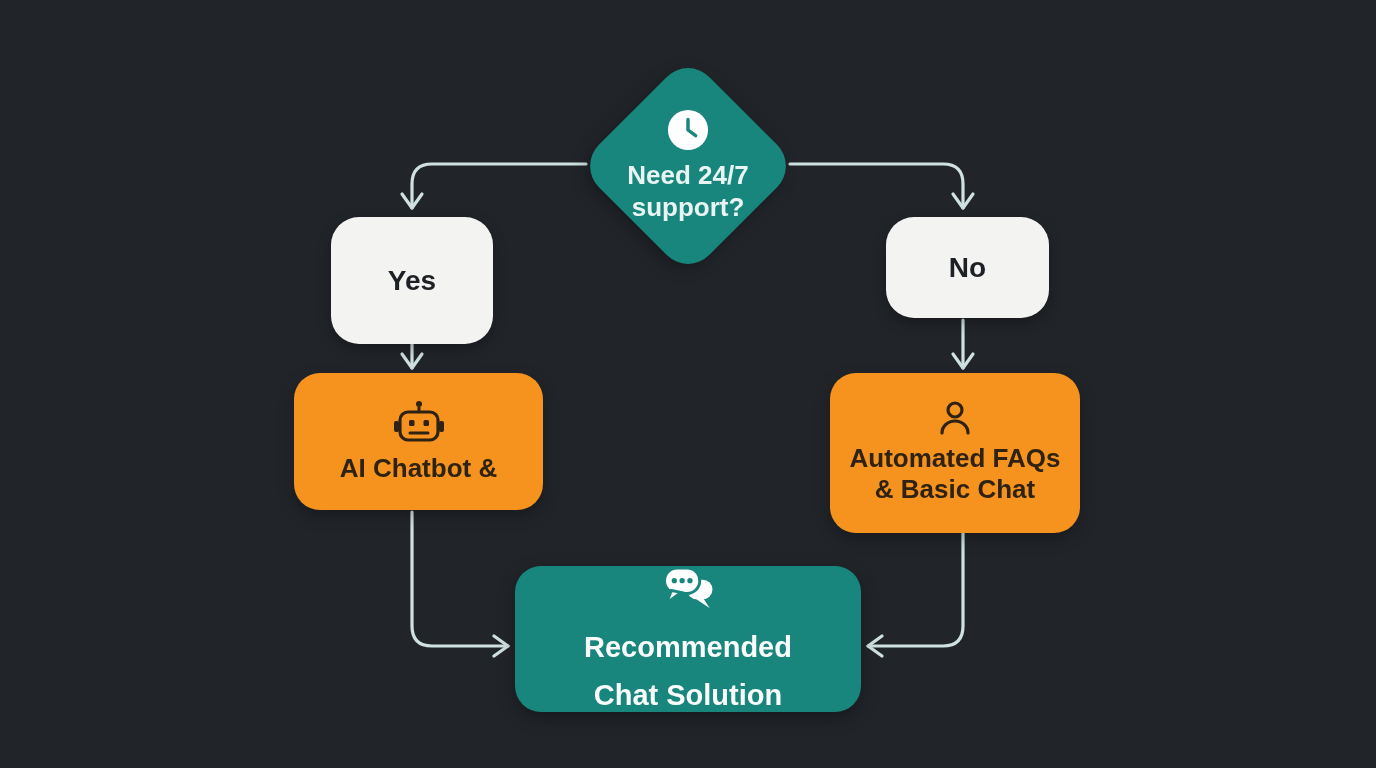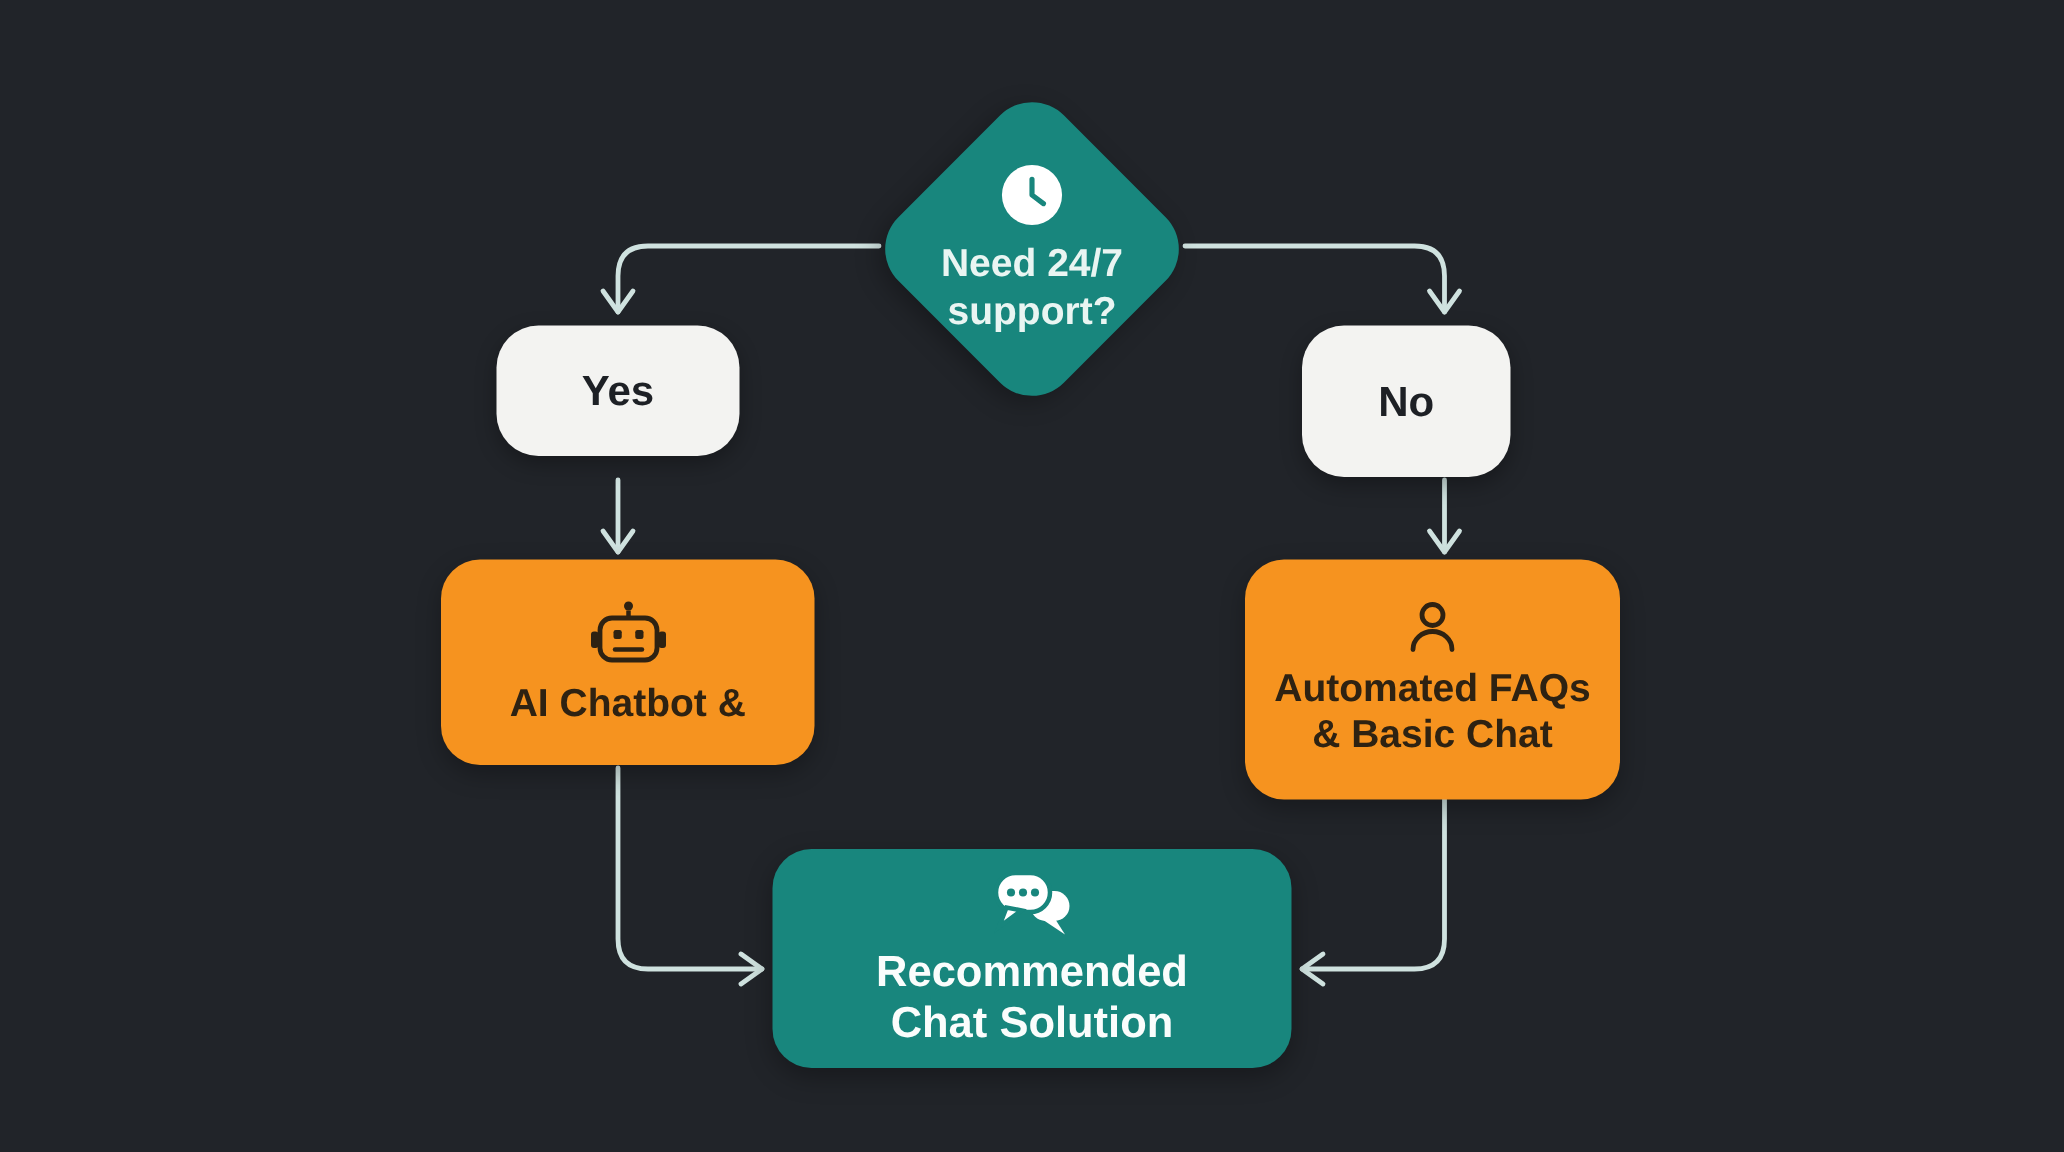--- a/index.html
+++ b/index.html
@@ -27,32 +27,32 @@
   .diamond{left:610px;top:88px;width:156px;height:156px;background:var(--node-teal);
            border-radius:30px;transform:rotate(45deg);box-shadow:0 6px 16px rgba(0,0,0,.28);}
   .diamond-content{position:absolute;left:50%;top:50%;width:212px;
                    transform:translate(-50%,-50%) rotate(-45deg);
                    display:flex;flex-direction:column;align-items:center;}
   .diamond-content .line{color:var(--text-on-teal);font-size:26px;line-height:32px;}
   .icon-badge{width:42px;height:42px;margin-bottom:8px;display:block;}
 
   .pill{background:var(--node-white);border-radius:28px;color:var(--text-dark);
         font-size:28px;box-shadow:0 5px 14px rgba(0,0,0,.3);}
-  .pill-yes{left:331px;top:217px;width:162px;height:87px;}
-  .pill-no{left:868px;top:217px;width:139px;height:101px;text-align:center;}
+  .pill-yes{left:331px;top:217px;width:162px;height:127px;}
+  .pill-no{left:886px;top:217px;width:163px;height:101px;text-align:center;}
 
   .orange{background:var(--node-orange);border-radius:26px;color:var(--text-on-orange);
           font-size:26px;line-height:31px;box-shadow:0 6px 16px rgba(0,0,0,.28);}
   .orange-left{left:294px;top:373px;width:249px;height:137px;}
   .orange-right{left:830px;top:373px;width:250px;height:160px;}
   .orange .node-icon{margin-bottom:6px;display:block;}
 
   .result{left:515px;top:566px;width:346px;height:146px;background:var(--node-teal);
           border-radius:26px;color:var(--text-on-teal-result);font-size:29px;line-height:34px;
-          box-shadow:0 6px 18px rgba(0,0,0,.3);}
+          box-shadow:0 6px 18px rgba(0,0,0,.3);gap:14px;}
   .result .node-icon{margin-bottom:5px;display:block;}
 </style>
 </head>
 <body>
 
 <div class="canvas">
 
   <svg class="arrows" width="1376" height="768" viewBox="0 0 1376 768">
     <defs>
       <marker id="head" viewBox="0 0 28 28" refX="20" refY="14" markerWidth="28" markerHeight="28" markerUnits="userSpaceOnUse" orient="auto">

